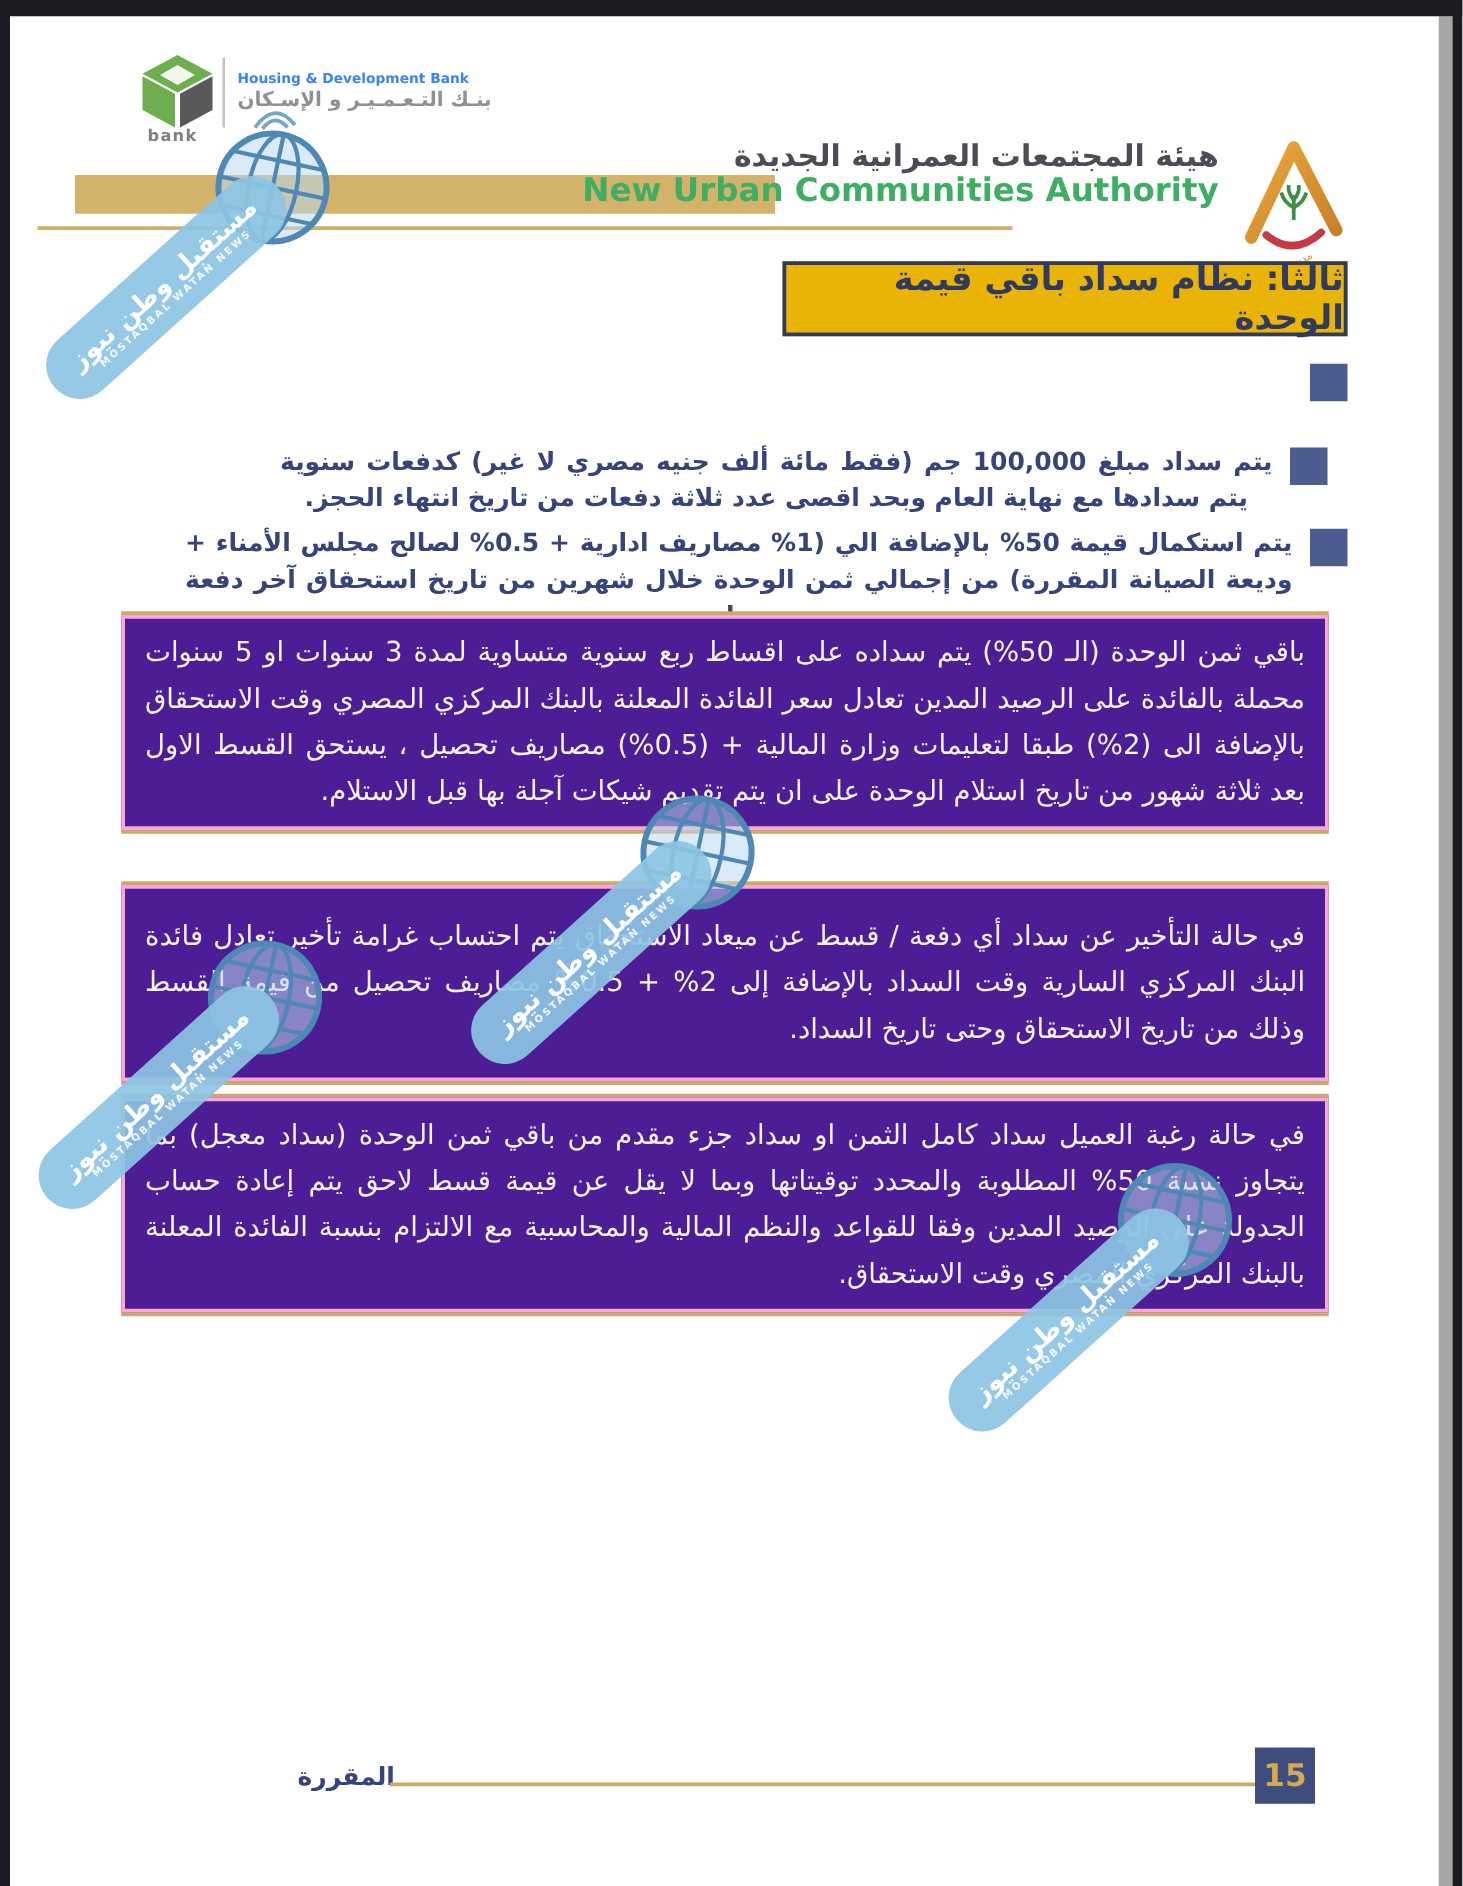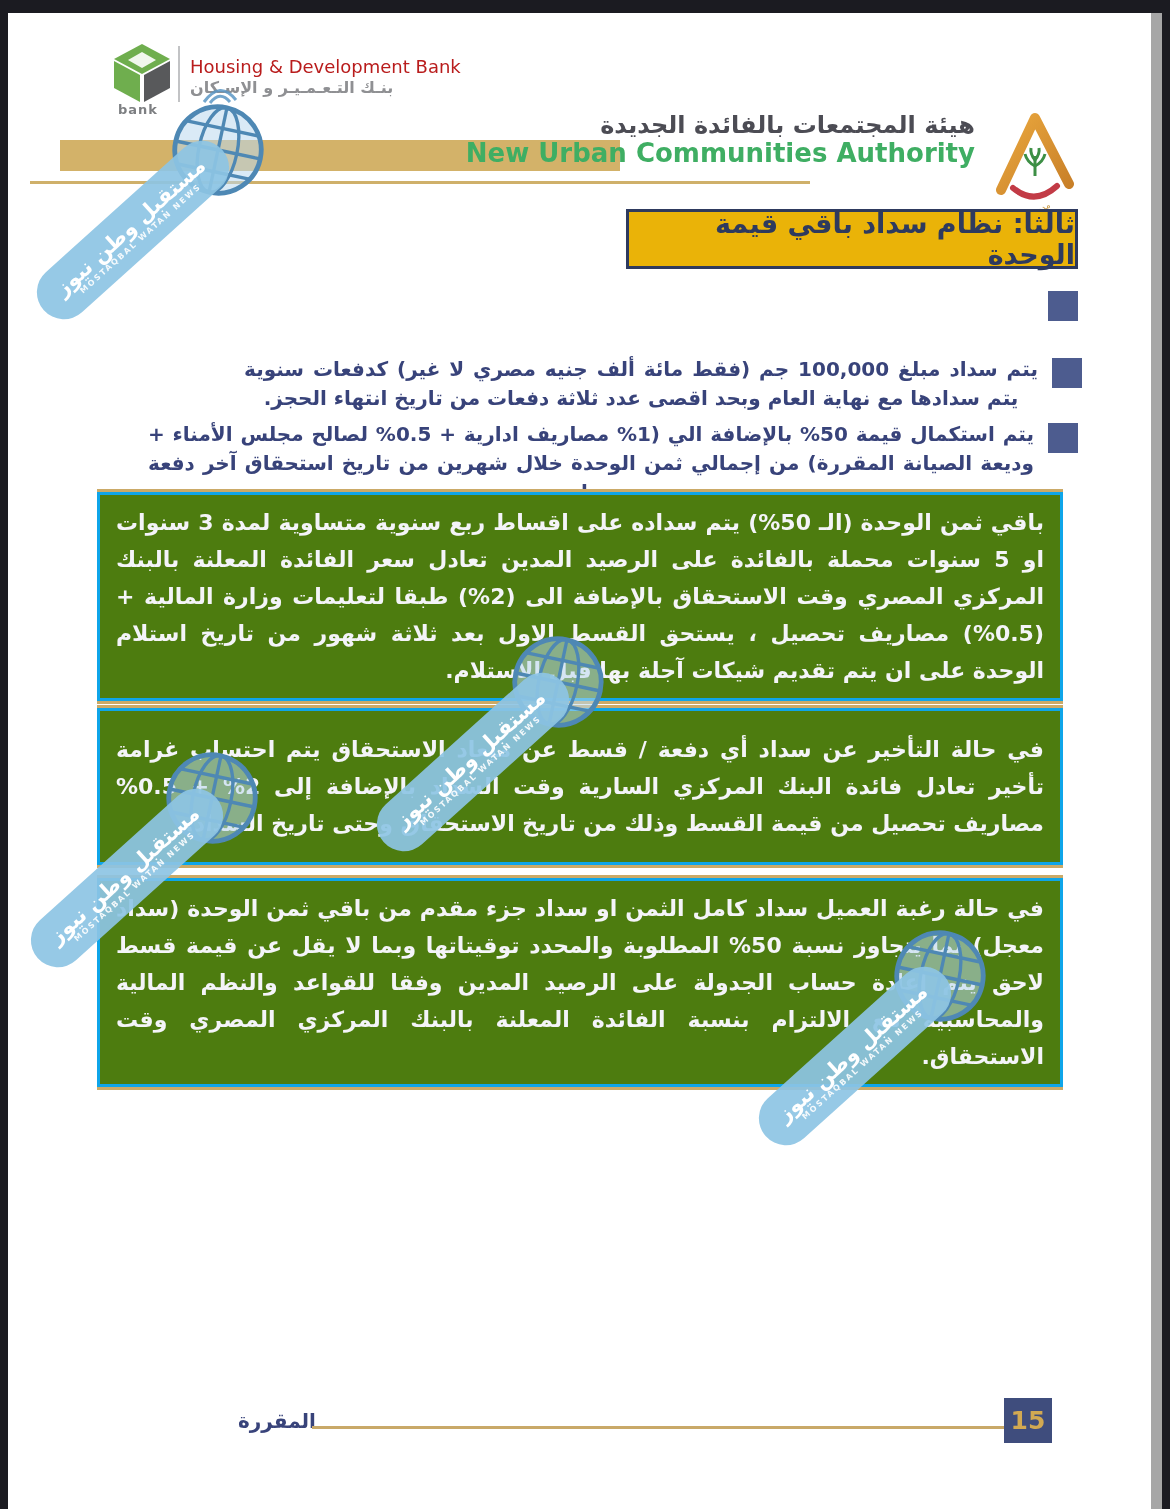--- a/index.html
+++ b/index.html
@@ -12,21 +12,21 @@
   .frame-left{position:absolute;left:0;top:0;width:8px;height:1509px;background:#1b1b21;z-index:60;}
   .frame-right{position:absolute;right:0;top:0;width:8px;height:1509px;background:#1b1b21;z-index:60;}
   .scrollbar{position:absolute;right:8px;top:13px;width:11px;height:1496px;background:#a6a6a6;z-index:59;}
 
   
   .hdb{position:absolute;left:112px;top:38px;z-index:5;}
   .hdb-cube{position:absolute;left:0;top:4px;}
   .hdb-bank{position:absolute;left:6px;top:64px;font-size:13px;color:#7d7f82;font-weight:bold;letter-spacing:1px;}
   .hdb-divider{position:absolute;left:66px;top:8px;width:2px;height:56px;background:#c2c3c5;}
   .hdb-text{position:absolute;left:78px;top:18px;white-space:nowrap;}
-  .hdb-en{font-size:18px;font-weight:normal;color:#b91c1c;}
+  .hdb-en{font-size:11px;font-weight:bold;color:#3b82f6;}
   .hdb-ar{font-size:16px;font-weight:bold;color:#8f9093;direction:rtl;text-align:left;margin-top:1px;}
 
   .nuca-text{position:absolute;right:195px;top:110px;text-align:right;z-index:5;}
   .nuca-ar{font-size:24px;font-weight:bold;color:#4c4c54;direction:rtl;line-height:30px;}
   .nuca-en{font-size:26px;font-weight:bold;color:#3fae63;line-height:26px;}
   .nuca-logo{position:absolute;left:985px;top:104px;z-index:5;}
   .nuca-logo-caption{position:absolute;left:982px;top:216px;font-size:9px;color:#c99b4a;transform:rotate(-28deg);direction:rtl;z-index:5;}
 
   .goldbar{position:absolute;left:60px;top:140px;width:560px;height:31px;background:#d3b269;z-index:2;}
   .goldline{position:absolute;left:30px;top:181px;width:780px;height:3px;background:#cfb06a;z-index:2;}
@@ -39,30 +39,30 @@
   }
   .title-box span{font-size:27px;font-weight:bold;color:#2e3a5e;}
 
   
   .bullet{
     position:absolute;direction:rtl;color:#38437a;font-weight:bold;font-size:20px;line-height:29px;
     text-align:justify;text-align-last:center;padding-right:44px;box-sizing:border-box;z-index:5;
   }
   .bullet .sq{position:absolute;right:0;top:3px;width:30px;height:30px;background:#4d5c8f;}
   .b1{right:92px;top:288px;width:838px;}
-  .b2{right:88px;top:355px;width:838px;}
+  .b2{right:108px;top:355px;width:838px;}
   .b3{right:92px;top:420px;width:930px;}
 
   
   .bbox-wrap{
     position:absolute;left:97px;width:966px;box-sizing:border-box;
     border-top:3px solid #cbaa67;border-bottom:3px solid #cbaa67;z-index:5;
   }
   .bbox{
-    border:3px solid #0ea5e9;background:#4d7c0f;color:#f4f4f8;font-weight:bold;
+    border:3px solid #f9a8d4;background:#4c1d95;color:#f4f4f8;font-weight:normal;
     font-size:22px;line-height:37px;direction:rtl;text-align:justify;text-align-last:right;
     padding:9px 16px;box-sizing:border-box;
   }
   .w1{top:489px;}
   .w2{top:705px;}
   .w2 .bbox{padding:20px 16px;}
   .w3{top:875px;}
 
   
   .footer-brand{position:absolute;left:238px;top:1409px;font-size:20px;font-weight:bold;color:#38437a;direction:rtl;z-index:5;}
@@ -101,21 +101,21 @@
   </svg>
   <div class="hdb-bank">bank</div>
   <div class="hdb-divider"></div>
   <div class="hdb-text">
     <div class="hdb-en">Housing &amp; Development Bank</div>
     <div class="hdb-ar">بنـك التـعـمـيـر و الإسـكان</div>
   </div>
 </div>
 
 <div class="nuca-text">
-  <div class="nuca-ar">هيئة المجتمعات بالفائدة الجديدة</div>
+  <div class="nuca-ar">هيئة المجتمعات العمرانية الجديدة</div>
   <div class="nuca-en">New Urban Communities Authority</div>
 </div>
 <svg class="nuca-logo" width="96" height="110" viewBox="0 0 96 110">
   <defs>
     <linearGradient id="pyr" x1="0" y1="0" x2="1" y2="1">
       <stop offset="0" stop-color="#eaa83e"></stop>
         <stop offset="1" stop-color="#c87f28"></stop>
     </linearGradient>
   </defs>
   <path d="M16,86 L50,14 L84,80" fill="none" stroke="url(#pyr)" stroke-width="10" stroke-linejoin="round" stroke-linecap="round"></path>

